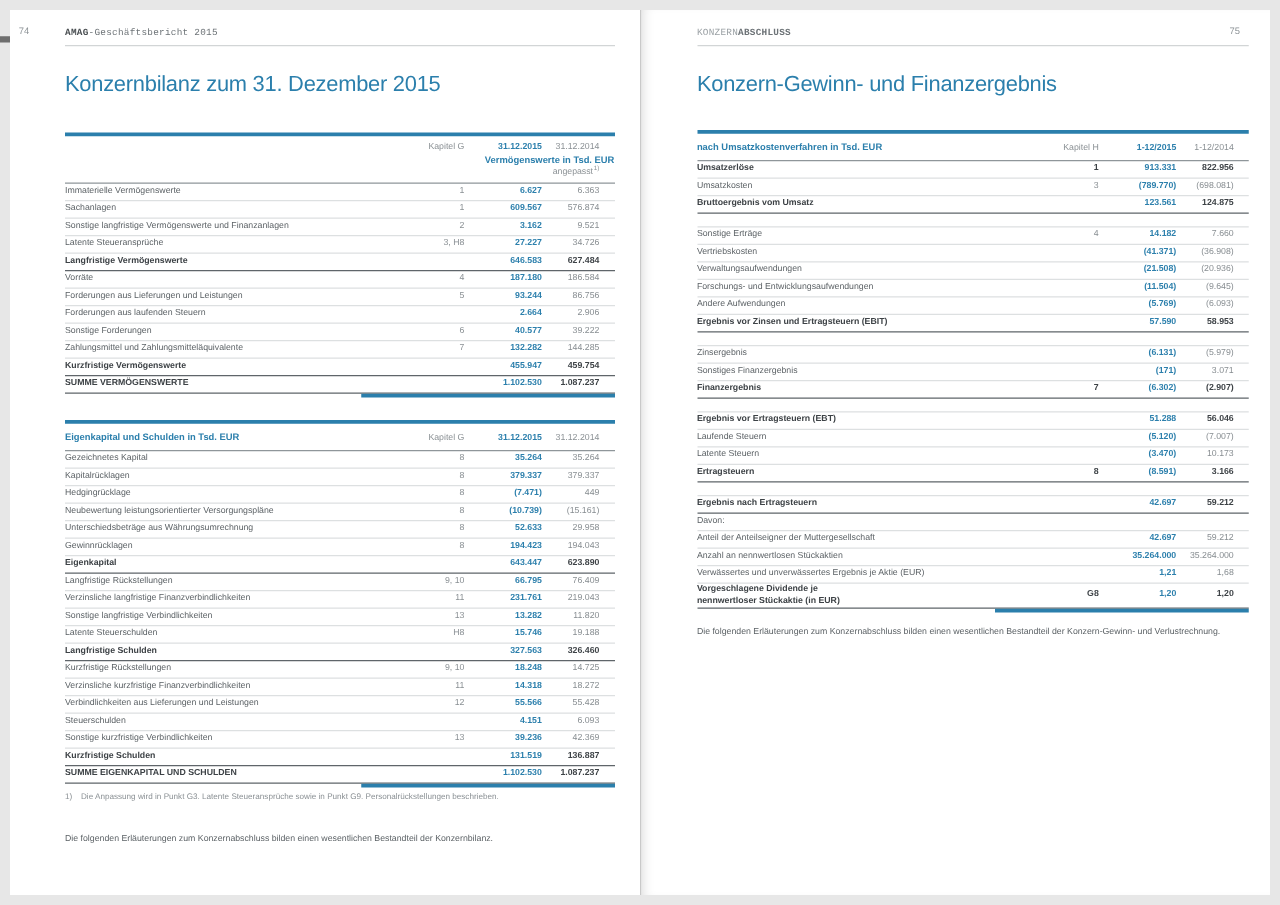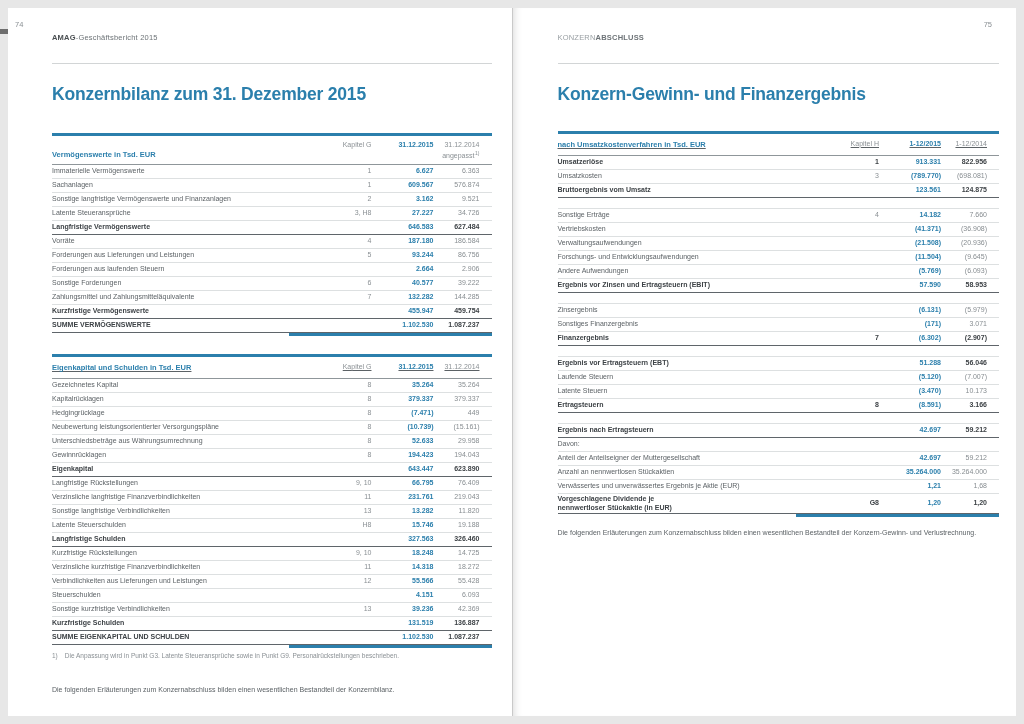--- a/index.html
+++ b/index.html
@@ -15,33 +15,33 @@
   .page{flex:1;position:relative;background:#fff;}
   .page-left{border-right:1px solid #c9c9c9;}
   .page-right{box-shadow:inset 8px 0 10px -8px rgba(0,0,0,0.18);}
   .edge-tab{position:absolute;left:0;top:29px;width:30px;height:5px;background:#6e6e6e;}
   .pagenum{position:absolute;top:12px;font-size:7.5px;color:#8a9094;}
   .pagenum-left{left:7px;}
   .pagenum-right{right:24px;}
   .content{position:absolute;top:0;}
   .content-left{left:44px;right:20px;}
   .content-right{left:45px;right:17px;}
-  .run-head{margin-top:25px;padding-bottom:21px;border-bottom:1px solid #d2d5d6;font-size:7.5px;color:#6d7377;letter-spacing:0.2px;}
+  .run-head{margin-top:15px;padding-bottom:5px;border-bottom:1px solid #d2d5d6;font-size:7.5px;color:#6d7377;letter-spacing:0.2px;font-family:Liberation Mono, monospace;}
   .run-head-right{color:#9aa0a4;}
   .rh-bold{font-weight:bold;color:#4a4f52;}
   .rh-bold-right{font-weight:bold;color:#6d7377;}
-  .title{margin:21px 0 0;font-size:17.5px;line-height:1.14;font-weight:bold;color:#2b7fac;letter-spacing:-0.2px;}
+  .title{margin:21px 0 0;font-size:17.5px;line-height:1.14;font-weight:normal;color:#2b7fac;letter-spacing:-0.2px;}
 
   
   .tbl{margin-top:28px;}
   .tbl2{margin-top:21px;}
   .thead{border-top:3px solid #2b7fac;border-bottom:1px solid #8f969a;}
   .hline1{display:flex;justify-content:flex-end;align-items:center;padding:5px 0 1px;}
-  .hline2{display:flex;justify-content:flex-start;align-items:flex-end;padding:1px 0 5px;}
-  .hline-single{display:flex;align-items:flex-start;padding:6px 0;text-decoration:underline;}
+  .hline2{display:flex;justify-content:flex-start;align-items:flex-end;padding:1px 0 5px;flex-direction:column;}
+  .hline-single{display:flex;align-items:flex-end;padding:6px 0;}
   .h-label{font-size:7.5px;font-weight:bold;color:#2b7fac;flex:1;}
   .h-kap{width:52px;text-align:right;font-size:7px;color:#8a9094;}
   .h-15{width:62px;text-align:right;font-size:7px;font-weight:bold;color:#2b7fac;}
   .h-14{width:58px;text-align:right;font-size:7px;color:#8a9094;padding-right:12px;box-sizing:border-box;}
   .adj{font-size:7px;color:#8a9094;padding-right:12px;}
   .adj sup{font-size:5px;}
 
   .row{display:flex;align-items:center;min-height:13px;border-bottom:1px solid #dde0e1;font-size:7px;line-height:1.25;}
   .row .lbl{flex:1;color:#5c6266;white-space:pre-line;padding:1px 0;}
   .row .kap{width:52px;text-align:right;color:#8a9094;}

